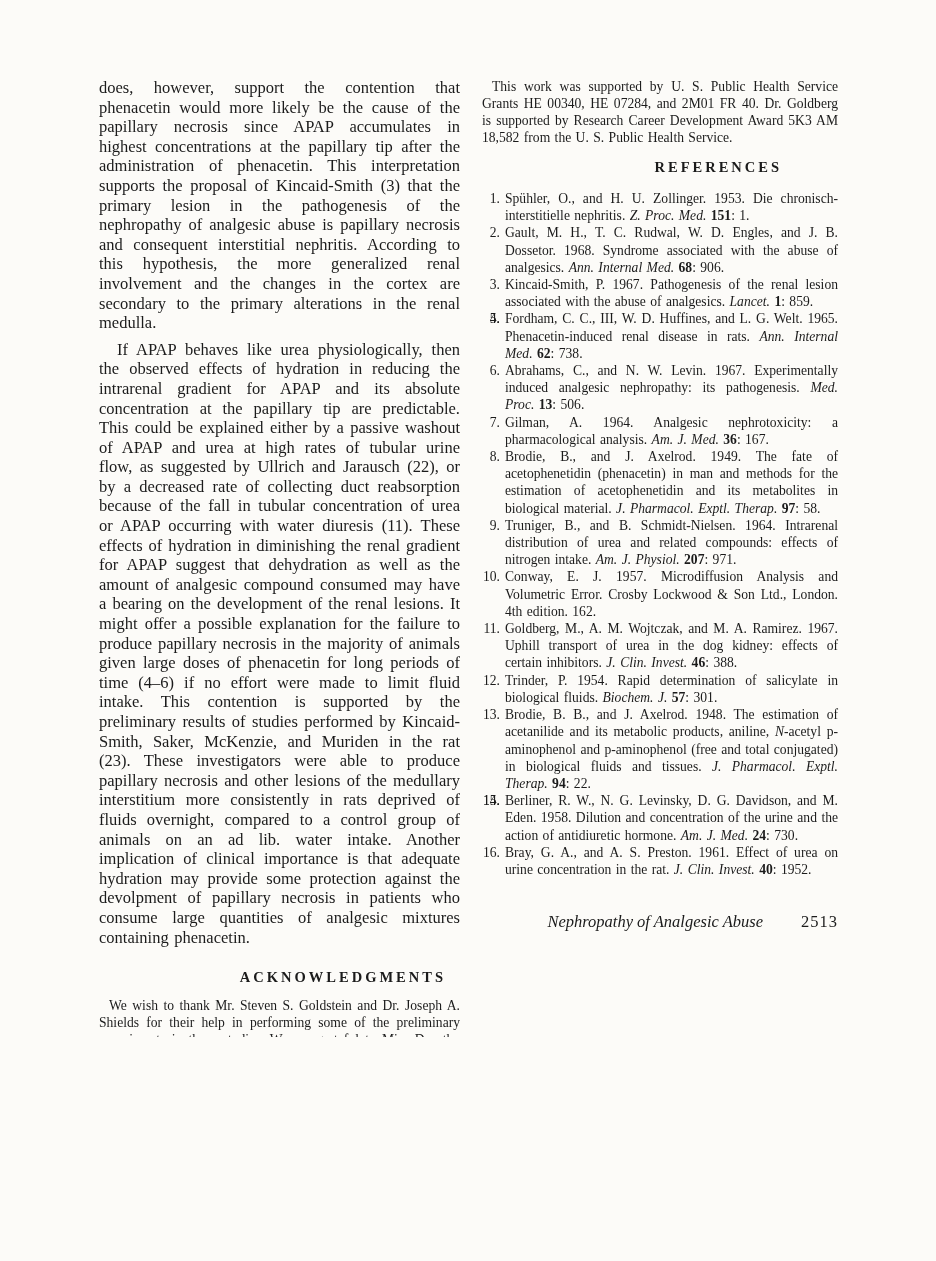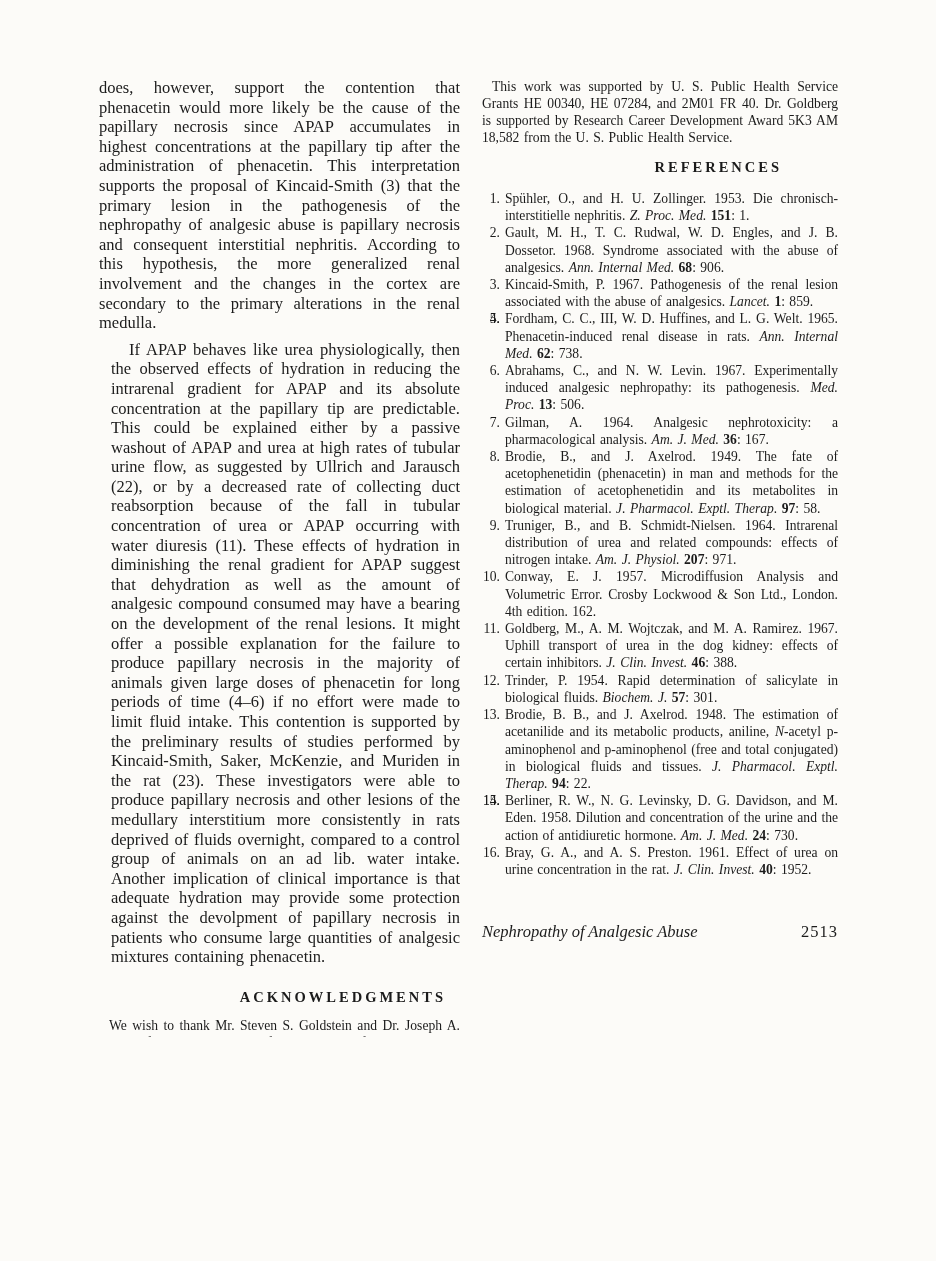--- a/index.html
+++ b/index.html
@@ -10,21 +10,21 @@
     font-family: "Liberation Serif", "DejaVu Serif", serif;
     -webkit-font-smoothing: antialiased;
   }
   .page { position: relative; width: 936px; height: 1037px; overflow: hidden; text-decoration: underline; }
   .columns { position: absolute; top: 78px; left: 99px; display: flex; gap: 22px; }
   .col-left  { width: 361px; }
   .col-right { width: 356px; }
 
   .body-text p { margin: 0; font-size: 16.5px; line-height: 19.6px; text-align: justify; word-spacing: 1.5px; }
   p.indent { text-indent: 18px; }
-  p.para-gap { margin-top: 7px; margin-left: 12px; }
+  p.para-gap { margin-top: 7px; }
 
   .small p { margin: 0; font-size: 13.6px; line-height: 17px; text-align: justify; word-spacing: 1px; }
   .small p.indent-sm { text-indent: 10px; }
 
   .section-heading {
     font-size: 14.5px; font-weight: bold; letter-spacing: 3px;
     text-align: right; position: relative;
   }
   .ack-heading { margin: 22px 0 11px 0; left: -14px; }
   .ref-heading { margin: 13px 0 14px 0; left: -56px; }
@@ -32,21 +32,21 @@
   ol.refs { list-style: none; margin: 0; padding: 0; }
   ol.refs li {
     position: relative; padding-left: 23px; margin: 0;
     font-size: 13.6px; line-height: 17.2px; text-align: justify; word-spacing: 1px;
   }
   ol.refs li .ref-num { position: absolute; left: 0; top: 0; width: 18px; text-align: right; }
 
   .it { font-style: italic; }
   .bd { font-weight: bold; }
 
-  .footer { display: flex; justify-content: space-between; align-items: baseline; gap: 38px; margin-top: 44px; font-size: 16.5px; }
+  .footer { display: flex; justify-content: flex-end; align-items: baseline; gap: 38px; margin-top: 34px; font-size: 16.5px; }
   .running-title { font-style: italic; }
   .page-number { font-style: normal; letter-spacing: 1px; }
 </style>
 </head>
 <body>
 
 <div class="page">
   <div class="columns">
 
     <div class="col-left">

